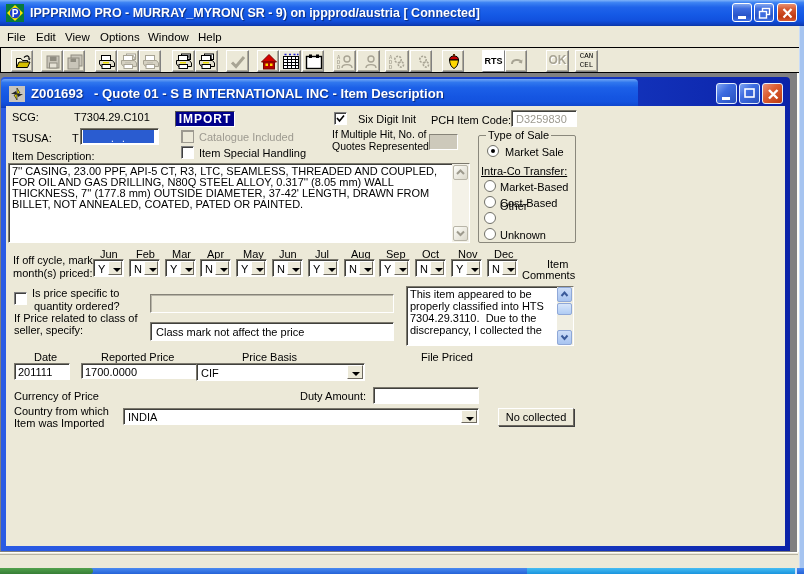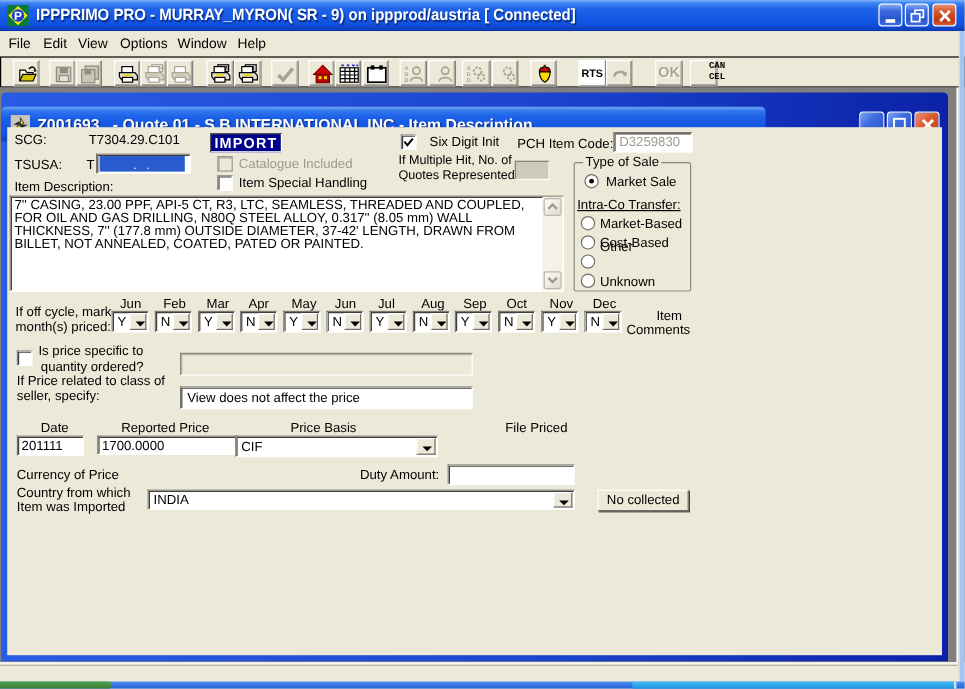--- a/index.html
+++ b/index.html
@@ -30,21 +30,21 @@
 .tbtn svg { position:absolute; left:2px; top:2px; }
 
 
 #mdi { left:0; top:73px; width:804px; height:479px; background:#808080; }
 #rightedge-w { left:797px; top:73px; width:2px; height:479px; background:#FDFDF6; }
 #rightedge-b { left:799px; top:26px; width:5px; height:542px; background:#A6C4F0; box-shadow:inset 1px 0 0 #C8DCF8; }
 
 
 #iwin { left:1px; top:4px; width:789px; height:474px; background:#1D4CD8; border-radius:4px 4px 0 0;
   background:linear-gradient(90deg,#2A5BE4 0%,#1C46D0 55%,#0B22A8 100%); }
-#ititle { left:0px; top:12px; width:637px; height:29px; border-radius:4px 4px 0 0;
+#ititle { left:0px; top:2px; width:637px; height:29px; border-radius:4px 4px 0 0;
   background:linear-gradient(180deg,#6FA5F4 0%,#3077EE 12%,#1C60E8 30%,#1556E2 60%,#1353DF 78%,#1048CF 92%,#0D3DB8 100%);padding-left:30px; }
 #ititle .iicon { left:8px; top:7px; width:16px; height:16px; background:#C9C5BD; }
 #ititletext { left:30px; top:7px; color:#fff; font-weight:bold; font-size:13.2px; text-shadow:1px 1px 1px #0A2A7A; white-space:nowrap; }
 .iwbtn { top:4px; width:21px; height:21px; border-radius:3px; border:1px solid #E4EEFC;
   background:linear-gradient(135deg,#7FA4F2 0%,#3E6CE0 40%,#2750BE 100%); }
 .iwbtn.close { background:linear-gradient(135deg,#E8917A 0%,#DD5F33 40%,#BC3A10 100%); }
 #icontent { left:5px; top:29px; width:779px; height:440px; background:#ECE9D8; }
 
 
 .sunk { background:#fff; border-top:1px solid #7B786D; border-left:1px solid #7B786D; border-bottom:1px solid #fff; border-right:1px solid #fff; box-shadow:inset 1px 1px 0 #40403C; }
@@ -231,21 +231,21 @@
 <div class="tbtn" style="left:504px;width:22px">
       <svg width="18" height="18" viewBox="0 0 18 18">
         <path d="M4 11 C4 6 12 6 13 9" fill="none" stroke="#A8A494" stroke-width="2"></path>
         <path d="M10.5 9.5 L14 10.5 L14.5 6.5 Z" fill="#A8A494"></path>
       </svg>
     </div>
 <div class="tbtn" style="left:545px;width:23px">
       <span style="position:absolute;left:0;top:2px;width:100%;text-align:center;font-size:12px;font-weight:bold;color:#A8A494;text-shadow:1px 1px 0 #fff;font-family:Liberation Sans">OK</span>
     </div>
 <div class="tbtn" style="left:574px;width:23px">
-      <span style="position:absolute;left:11px;top:1px;width:100%;text-align:center;font-size:7.5px;font-weight:bold;line-height:9px;font-family:Liberation Mono, monospace">CAN<br>CEL</span>
+      <span style="position:absolute;left:0;top:1px;width:100%;text-align:center;font-size:7.5px;font-weight:normal;line-height:9px;font-family:Liberation Mono, monospace">CAN<br>CEL</span>
     </div>
 </div>
 <div id="mdi" class="abs">
 <div id="iwin" class="abs">
   <div id="ititle" class="abs">
     <svg class="abs iicon" viewBox="0 0 16 16">
           <rect width="16" height="16" fill="#C9C5BD"></rect>
           <path d="M8 2 L11 7 L8 8 Z" fill="#E8D800" stroke="#222" stroke-width="0.7"></path>
           <path d="M14 8 L9 11 L8 8 Z" fill="#222"></path>
           <path d="M8 14 L5 9 L8 8 Z" fill="#E8D800" stroke="#222" stroke-width="0.7"></path>
@@ -386,23 +386,35 @@
 <span class="lbl" style="left:541px;top:152px">Item</span>
 <span class="lbl" style="left:516px;top:163px">Comments</span>
 
 <div class="cb abs" style="left:8px;top:186px"></div>
 <span class="lbl" style="left:26px;top:181px">Is price specific to</span>
 <span class="lbl" style="left:28px;top:194px">quantity ordered?</span>
 <div class="abs" style="left:144px;top:188px;width:244px;height:19px;background:#ECE9D8;border-top:1px solid #868378;border-left:1px solid #868378;border-bottom:1px solid #fff;border-right:1px solid #fff;box-shadow:inset 1px 1px 0 #B8B5A8"></div>
 <span class="lbl" style="left:8px;top:206px">If Price related to class of</span>
 <span class="lbl" style="left:8px;top:218px">seller, specify:</span>
 <div class="sunk abs" style="left:144px;top:216px;width:244px;height:19px">
-          <span class="lbl" style="left:5px;top:3px">View does not affect the price</span>
-        </div>
-
+          <span class="lbl" style="left:5px;top:3px">Class mark not affect the price</span>
+        </div>
+
+<div class="sunk abs" style="left:400px;top:180px;width:168px;height:60px">
+  <div class="abs" style="left:3px;top:1px;line-height:12px;font-size:11px;white-space:nowrap">This item appeared to be<br>properly classified into HTS<br>7304.29.3110.&nbsp; Due to the<br>discrepancy, I collected the</div>
+  <div class="abs" style="right:0;top:0;width:16px;height:58px;background:#F0EEE2">
+    <div class="abs" style="left:0px;top:0px;width:15px;height:15px;background:linear-gradient(180deg,#CCDDF8,#A8C4F0);border:1px solid #8FA8D8;border-radius:2px"><svg width="13" height="13">
+                <path d="M3.5 8 L6.5 4.5 L9.5 8" fill="none" stroke="#3A5A9A" stroke-width="2"></path>
+              </svg></div>
+    <div class="abs" style="left:0px;top:16px;width:15px;height:12px;background:linear-gradient(180deg,#D8E6FA,#B0CCF4);border:1px solid #8FA8D8;border-radius:2px"></div>
+    <div class="abs" style="left:0px;bottom:0px;width:15px;height:15px;background:linear-gradient(180deg,#CCDDF8,#A8C4F0);border:1px solid #8FA8D8;border-radius:2px"><svg width="13" height="13">
+                <path d="M3.5 4.5 L6.5 8 L9.5 4.5" fill="none" stroke="#3A5A9A" stroke-width="2"></path>
+              </svg></div>
+  </div>
+</div>
 
 <span class="lbl" style="left:28px;top:245px">Date</span>
 <span class="lbl" style="left:95px;top:245px">Reported Price</span>
 <span class="lbl" style="left:236px;top:245px">Price Basis</span>
 <span class="lbl" style="left:415px;top:245px">File Priced</span>
 <div class="sunk abs" style="left:8px;top:257px;width:56px;height:17px">
           <span class="lbl" style="left:3px;top:2px">201111</span>
         </div>
 <div class="sunk abs" style="left:75px;top:257px;width:121px;height:16px">
           <span class="lbl" style="left:3px;top:2px">1700.0000</span>

